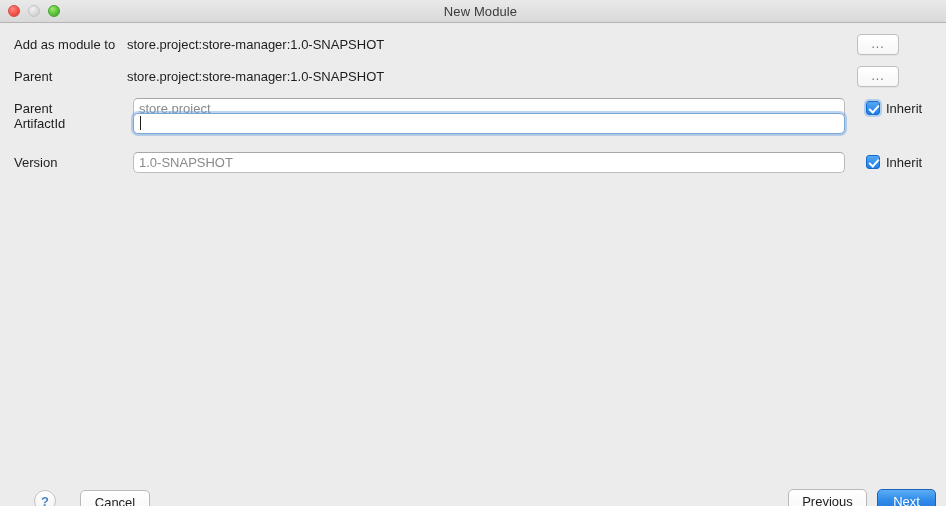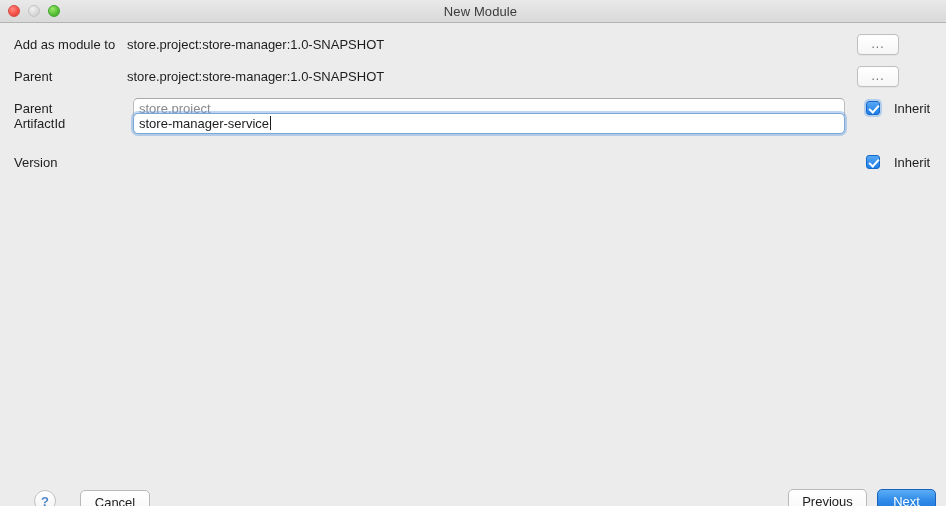--- a/index.html
+++ b/index.html
@@ -146,21 +146,21 @@
     box-shadow: 0 1px 0 rgba(0,0,0,0.04);
   }
 
   
   .checkbox-wrap {
     position: absolute;
     left: 866px;
     height: 21px;
     display: flex;
     align-items: center;
-    gap: 14px;
+    gap: 6px;
   }
   .checkbox {
     width: 14px;
     height: 14px;
     box-sizing: border-box;
     border-radius: 3px;
     background: linear-gradient(to bottom, #57a8f5 0%, #1d7de8 100%);
     border: 1px solid #1769c9;
     position: relative;
     flex: none;
@@ -263,27 +263,27 @@
       <span class="field">store.project</span>
       <span class="checkbox-wrap">
         <span class="checkbox focus-ring"></span>
         <span class="checkbox-label">Inherit</span>
       </span>
     </div>
 
     <div class="row" style="top: 89px;">
       <span class="row-label">ArtifactId</span>
       <span class="field focused">
-          <span>store-manager-service</span>
           <span class="caret"></span>
         </span>
     </div>
 
     <div class="row" style="top: 128px;">
       <span class="row-label">Version</span>
+      <span class="field">1.0-SNAPSHOT</span>
       <span class="checkbox-wrap">
         <span class="checkbox"></span>
         <span class="checkbox-label">Inherit</span>
       </span>
     </div>
 
     <div class="help-btn">?</div>
     <div class="btn btn-plain" id="cancel-button">Cancel</div>
     <div class="btn btn-plain" id="previous-button">Previous</div>
     <div class="btn btn-default" id="next-button">Next</div>

